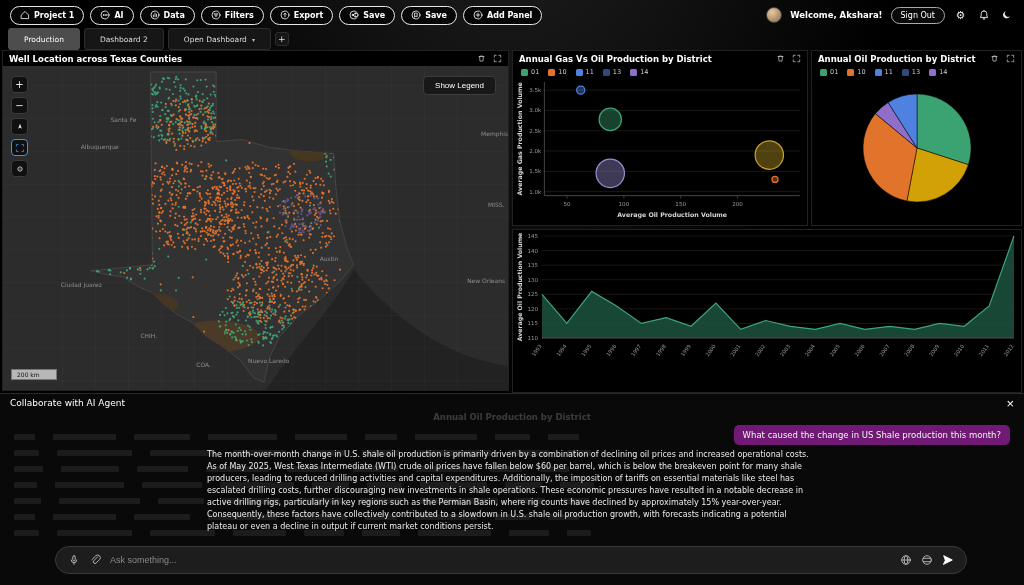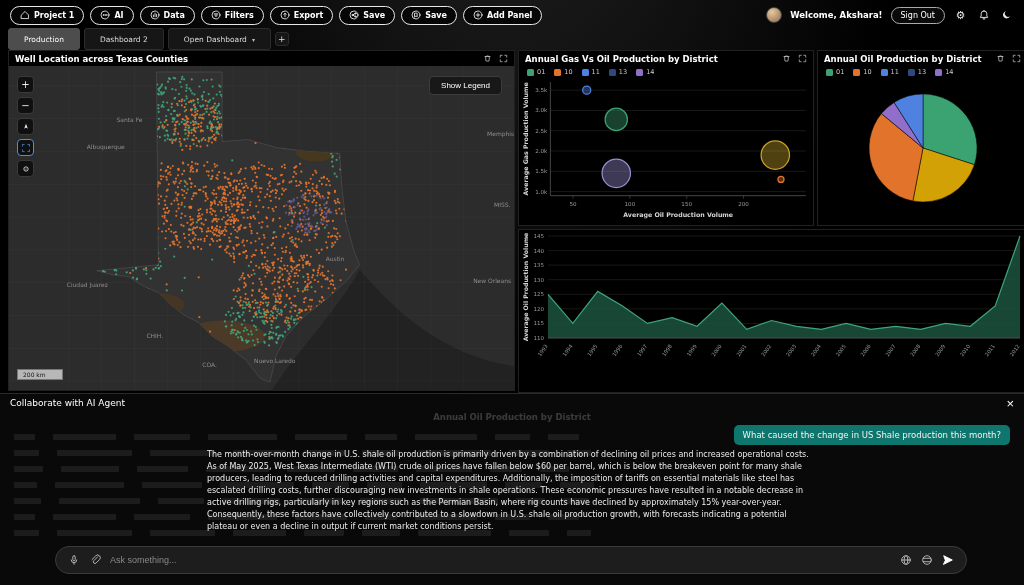--- a/index.html
+++ b/index.html
@@ -17,21 +17,21 @@
   .signout{height:17px;padding:0 9px;border:1px solid #aaa;border-radius:9px;background:#0a0a0a;color:#fff;font-size:8px;display:flex;align-items:center;cursor:pointer;}
   .ticon{width:15px;height:15px;color:#e8e8e8;display:flex;align-items:center;justify-content:center;font-size:11px;cursor:pointer;}
   .ticon svg{width:12px;height:12px;stroke:#e8e8e8;fill:none;stroke-width:1.1;stroke-linecap:round;stroke-linejoin:round;}
   
   .tabbar{position:absolute;top:30px;left:0;right:0;height:18px;display:flex;align-items:center;gap:4px;padding:0 8px;}
   .tab{height:22px;padding:0 15px;font-size:7.5px;display:flex;align-items:center;border-radius:3px;color:#ddd;background:#161616;border:1px solid #2c2c2c;cursor:pointer;white-space:nowrap;}
   .tab.active{background:#4d4d4d;color:#fff;border-color:#4d4d4d;}
   .tab-caret{margin-left:5px;font-size:6px;color:#bbb;}
   .tab-add{width:14px;height:14px;display:flex;align-items:center;justify-content:center;background:#161616;border:1px solid #2c2c2c;border-radius:3px;font-size:9px;color:#ddd;cursor:pointer;}
   
-  .dash{position:absolute;top:48px;left:6px;width:884px;height:345px;}
+  .dash{position:absolute;top:48px;left:0;width:884px;height:345px;}
   .panel{position:absolute;background:#000;border:1px solid #212121;}
   .panel-head{display:flex;align-items:center;justify-content:space-between;height:15px;padding:0 6px;}
   .panel-title{font-size:8.5px;font-weight:700;white-space:nowrap;}
   .panel-icons{display:flex;gap:7px;align-items:center;}
   .panel-icons .pbtn{cursor:pointer;display:flex;}
   .panel-icons svg{width:9px;height:9px;stroke:#ccc;fill:none;stroke-width:1.1;stroke-linecap:round;stroke-linejoin:round;}
   .map-panel{left:2px;top:2px;width:507px;height:341px;}
   .map-body{position:relative;width:100%;height:calc(100% - 15px);overflow:hidden;background:#2c2c2c;}
   #map-svg{width:100%;height:100%;display:block;}
   .map-ctrls{position:absolute;left:8px;top:10px;display:flex;flex-direction:column;gap:4px;}
@@ -52,21 +52,21 @@
   #area-svg{width:100%;height:146px;display:block;}
   
   .ai-overlay{position:absolute;left:0;top:393px;width:1024px;height:192px;background:rgba(10,10,10,.93);border-top:1px solid #2a2a2a;}
   .ghost{position:absolute;inset:0;opacity:.20;pointer-events:none;}
   .ghost-title{text-align:center;font-size:8.5px;font-weight:700;color:#fff;margin-top:18px;}
   .g-rows{margin-top:12px;padding:0 14px;display:flex;flex-direction:column;gap:10px;}
   .g-row{display:flex;gap:18px;}
   .g-bar{height:6px;background:#6a6a6a;border-radius:1px;flex:none;}
   .ai-head{position:absolute;top:0;left:0;right:0;height:18px;display:flex;align-items:center;justify-content:space-between;padding:0 10px;font-size:9px;}
   .ai-close{font-size:13px;color:#fff;background:none;border:none;cursor:pointer;line-height:1;}
-  .user-bubble{position:absolute;right:14px;top:31px;background:#0f766e;border-radius:5px;padding:5px 9px;font-size:8.5px;color:#f2f2f2;max-width:280px;}
+  .user-bubble{position:absolute;right:14px;top:31px;background:#701a75;border-radius:5px;padding:5px 9px;font-size:8.5px;color:#f2f2f2;max-width:280px;}
   .ai-response{position:absolute;left:207px;top:55px;width:606px;font-size:8px;line-height:1.5;color:#ececec;}
   .ask-bar{position:absolute;left:55px;right:57px;bottom:11px;height:28px;background:#1d1d1d;border:1px solid #3a3a3a;border-radius:15px;display:flex;align-items:center;gap:9px;padding:0 12px;}
   .ask-input{flex:1;background:transparent;border:none;outline:none;color:#ddd;font-size:9px;font-family:Liberation Sans, sans-serif;}
   .ask-input::placeholder{color:#8a8a8a;}
   .abtn{display:flex;cursor:pointer;background:none;border:none;padding:0;}
   .abtn svg{width:12px;height:12px;stroke:#b8b8b8;fill:none;stroke-width:1.1;stroke-linecap:round;stroke-linejoin:round;}
   .abtn.send svg{stroke:#fff;fill:#fff;}
 </style>
 </head>
 <body>

